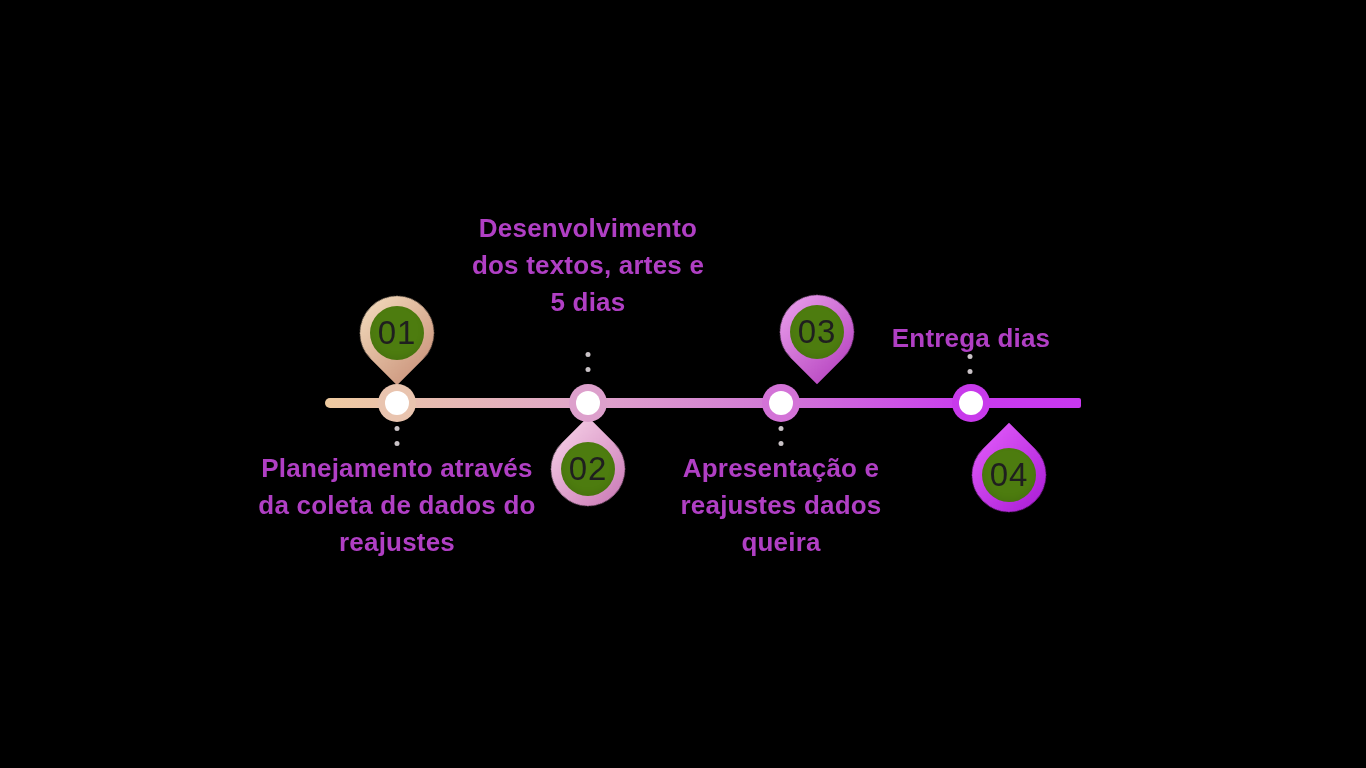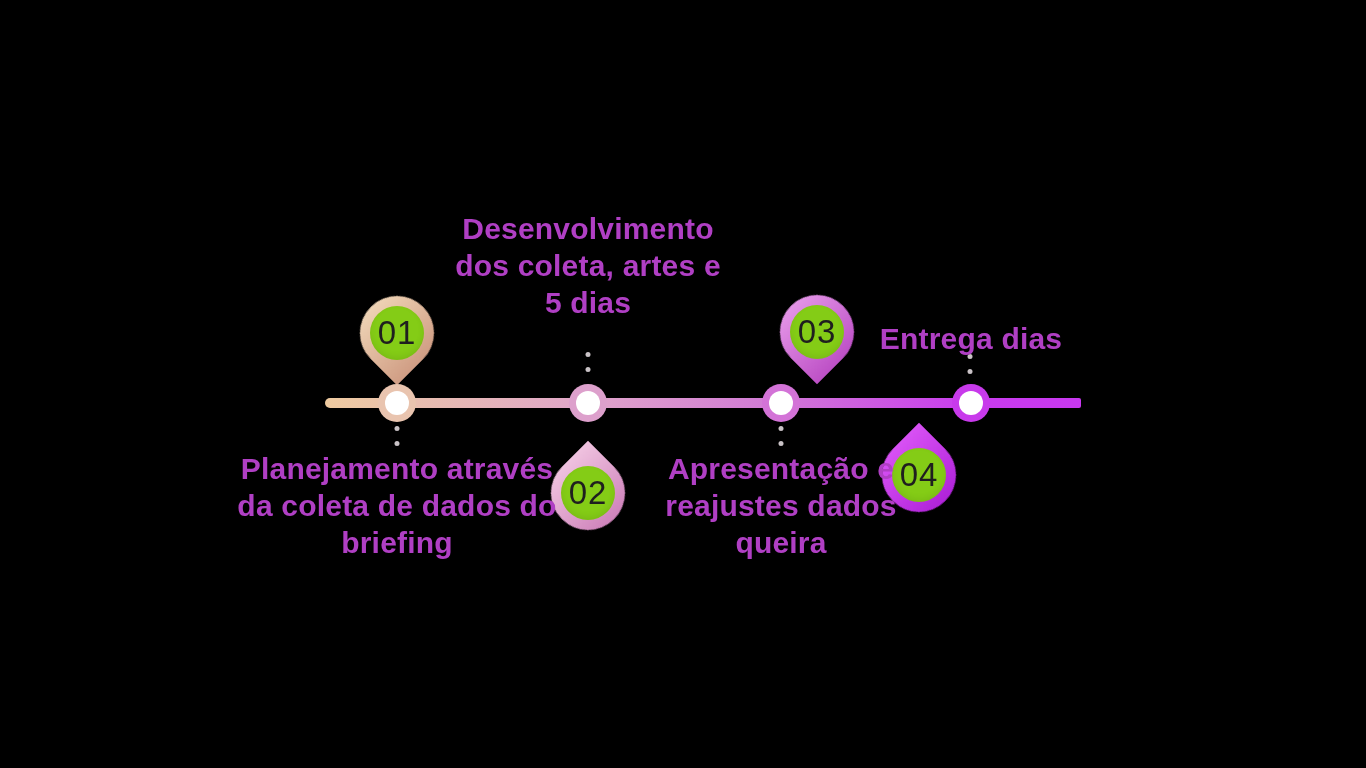--- a/index.html
+++ b/index.html
@@ -36,21 +36,21 @@
     position: absolute;
     inset: 0;
     background: linear-gradient(90deg, var(--p1), var(--p2));
     filter: drop-shadow(0 8px 14px rgba(0,0,0,0.45));
   }
   .pin-above .pin-shape { border-radius: 50% 50% 0 50%; transform: rotate(45deg); }
   .pin-below .pin-shape { border-radius: 0 50% 50% 50%; transform: rotate(45deg); }
   .pin-num {
     position: absolute;
     inset: 10px;
-    background: #84cc16;
+    background: #4d7c0f;
     border-radius: 50%;
     display: flex;
     align-items: center;
     justify-content: center;
     font-size: 33px;
     font-weight: 500;
     letter-spacing: 1px;
     color: #1f1f1f;
     box-shadow: inset 0 -3px 6px rgba(0,0,0,0.08);
   }
@@ -84,21 +84,21 @@
     height: 5px;
     border-radius: 50%;
     background: var(--dot);
   }
   
   .label {
     position: absolute;
     transform: translateX(-50%);
     text-align: center;
     color: var(--text);
-    font-size: 30px;
+    font-size: 26px;
     line-height: 37px;
     font-weight: 600;
     letter-spacing: 0.2px;
     white-space: nowrap;
     z-index: 2;
   }
 </style>
 </head>
 <body style="background: rgb(0, 0, 0);">
 
@@ -112,37 +112,37 @@
       <div class="pin-num">01</div>
     </div>
     <div class="node" style="left: 378px; top: 384px; --nc: #e9c4af;"></div>
     <div class="dots" style="left:397px;top:426px">
       <span class="dot"></span>
       <span class="dot"></span>
     </div>
     <div class="label" style="left:397px;top:450px">
       <div>Planejamento através</div>
       <div>da coleta de dados do</div>
-      <div>briefing</div>
+      <div>reajustes</div>
     </div>
   </div>
 
   <div>
-    <div class="pin pin-below" style="left: 551px; top: 456px; --p1: #efc2df; --p2: #cf83bb;">
+    <div class="pin pin-below" style="left: 551px; top: 432px; --p1: #efc2df; --p2: #cf83bb;">
       <div class="pin-shape"></div>
       <div class="pin-num">02</div>
     </div>
     <div class="node" style="left: 569px; top: 384px; --nc: #dda0cc;"></div>
     <div class="dots" style="left:588px;top:352px">
       <span class="dot"></span>
       <span class="dot"></span>
     </div>
     <div class="label" style="left:588px;top:210px">
       <div>Desenvolvimento</div>
-      <div>dos coleta, artes e</div>
+      <div>dos textos, artes e</div>
       <div>5 dias</div>
     </div>
   </div>
 
   <div>
     <div class="pin pin-above" style="left: 780px; top: 295px; --p1: #e495e7; --p2: #bd50c6;">
       <div class="pin-shape"></div>
       <div class="pin-num">03</div>
     </div>
     <div class="node" style="left: 762px; top: 384px; --nc: #d373d7;"></div>
@@ -151,21 +151,21 @@
       <span class="dot"></span>
     </div>
     <div class="label" style="left:781px;top:450px">
       <div>Apresentação e</div>
       <div>reajustes dados</div>
       <div>queira</div>
     </div>
   </div>
 
   <div>
-    <div class="pin pin-below" style="left: 882px; top: 438px; --p1: #d851f4; --p2: #b023d9;">
+    <div class="pin pin-below" style="left: 972px; top: 438px; --p1: #d851f4; --p2: #b023d9;">
       <div class="pin-shape"></div>
       <div class="pin-num">04</div>
     </div>
     <div class="node" style="left: 952px; top: 384px; --nc: #c83aeb;"></div>
     <div class="dots" style="left:970px;top:354px">
       <span class="dot"></span>
       <span class="dot"></span>
     </div>
     <div class="label" style="left:971px;top:320px">
       <div>Entrega dias</div>

